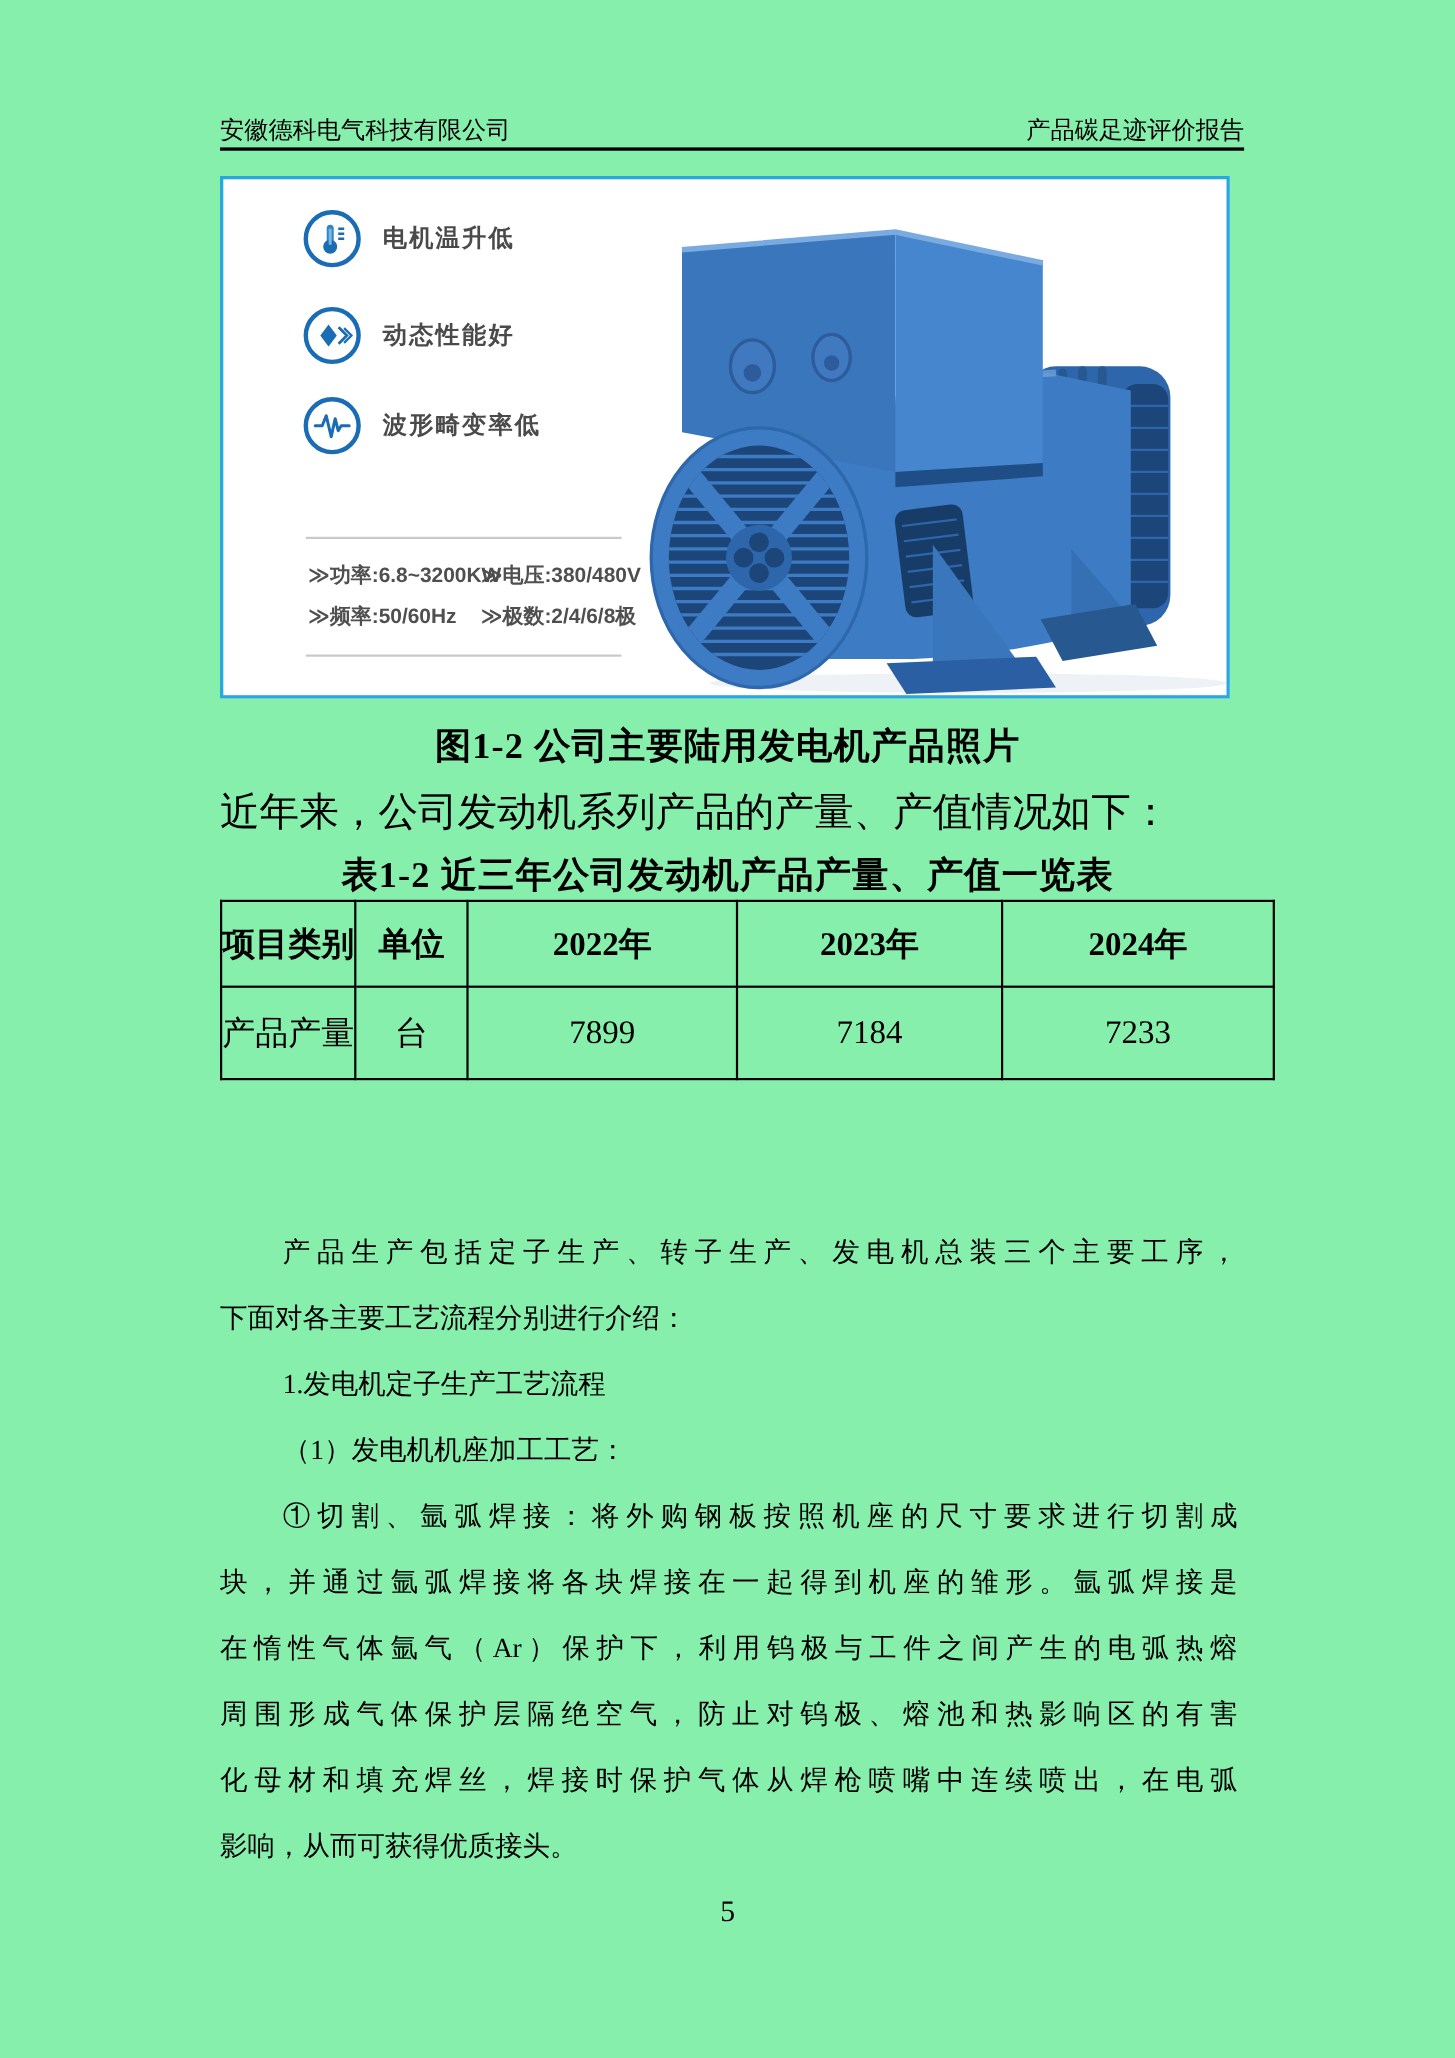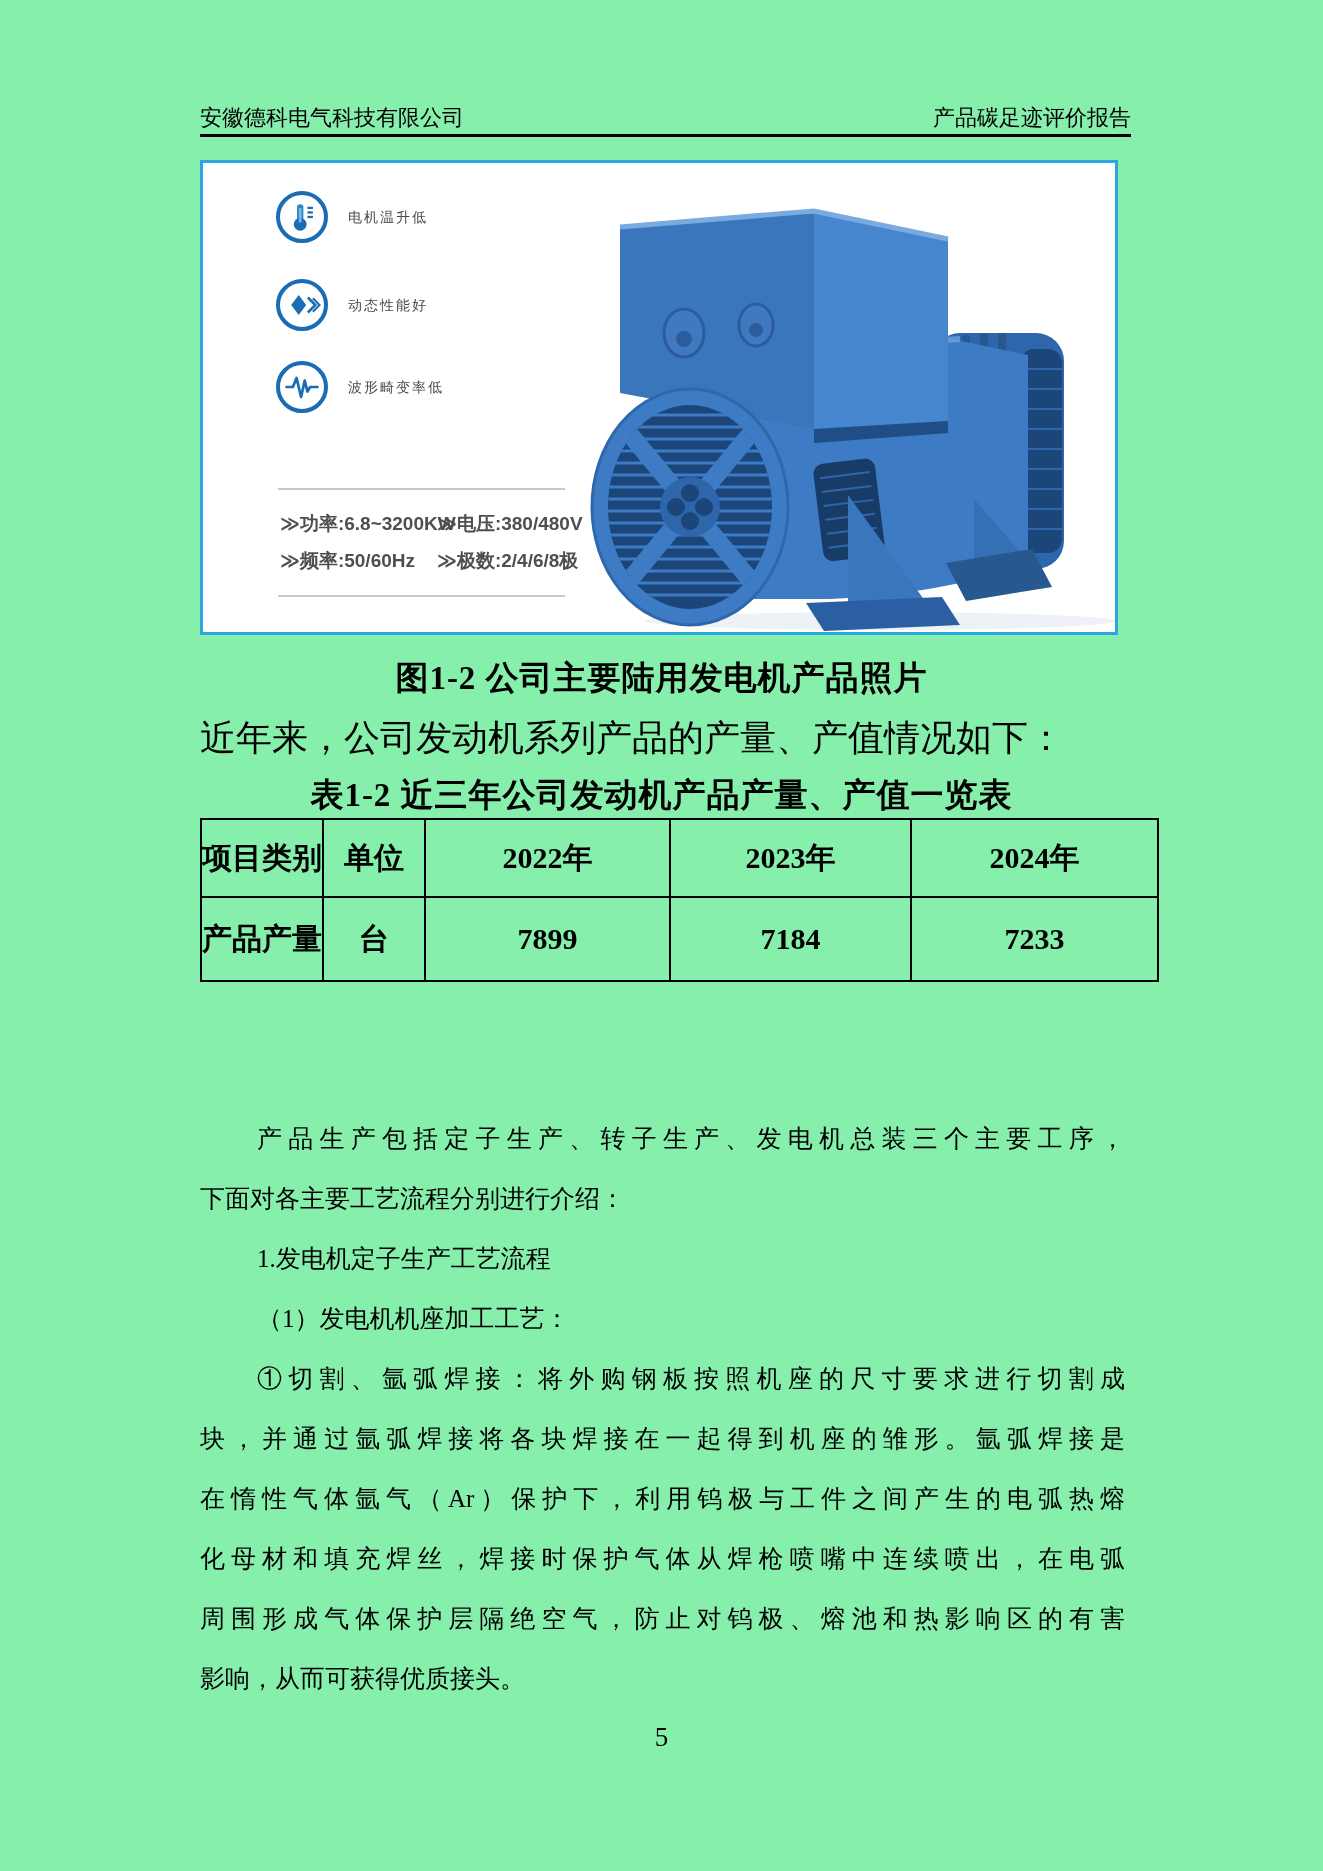--- a/index.html
+++ b/index.html
@@ -17,21 +17,21 @@
     position:absolute;left:200px;top:160px;width:918px;height:475px;
     box-sizing:border-box;border:3px solid #29a8e0;background:#fff;overflow:hidden;
   }
   .feat-circle{
     position:absolute;width:44px;height:44px;border:4px solid #1a6cb5;border-radius:50%;
     display:flex;align-items:center;justify-content:center;background:#fff;
   }
   .feat-label{
     position:absolute;left:145px;height:30px;line-height:30px;
     font-family:"Liberation Sans","DejaVu Sans",sans-serif;
-    font-size:14px;font-weight:normal;color:#4a4a4a;letter-spacing:2px;
+    font-size:22px;font-weight:bold;color:#4a4a4a;letter-spacing:2px;
   }
   .spec-divider{position:absolute;left:75px;width:287px;height:2px;background:#c9c9c9;}
   .spec-item{
     position:absolute;height:24px;line-height:24px;
     font-family:"Liberation Sans","DejaVu Sans",sans-serif;
     font-size:19px;font-weight:600;color:#4f4f4f;
   }
   .gen-svg{position:absolute;left:377px;top:0px;width:538px;height:469px;}
   
   .fig-caption{
@@ -42,21 +42,21 @@
   .tbl-caption{
     position:absolute;left:0;top:773px;width:1323px;text-align:center;
     font-size:33px;font-weight:bold;letter-spacing:1px;
   }
   
   table.prod{
     position:absolute;left:200px;top:818px;border-collapse:collapse;table-layout:fixed;
   }
   table.prod td,table.prod th{
     border:2px solid #000;font-size:30px;text-align:center;vertical-align:middle;
-    padding:0;font-weight:bold;
+    padding:0;font-weight:normal;
   }
   table.prod th{font-weight:bold;}
   table.prod .c0{width:120px;} table.prod .c1{width:100px;}
   table.prod .c2{width:243px;} table.prod .c3{width:239px;} table.prod .c4{width:245px;}
   tr.hrow{height:78px;} tr.drow{height:84px;}
   td.cat{text-align:left;padding-left:8px;}
   th.cat{text-align:left;padding-left:6px;}
   
   .bodyblock{position:absolute;left:200px;top:1109px;width:925px;font-size:25px;line-height:60px;}
   .bline{width:925px;height:60px;overflow:hidden;}
@@ -227,19 +227,19 @@
     </table>
 
   <div class="bodyblock">
     <div class="bline indent full">产品生产包括定子生产、转子生产、发电机总装三个主要工序，</div>
     <div class="bline">下面对各主要工艺流程分别进行介绍：</div>
     <div class="bline indent">1.发电机定子生产工艺流程</div>
     <div class="bline indent">（1）发电机机座加工工艺：</div>
     <div class="bline indent full">①切割、氩弧焊接：将外购钢板按照机座的尺寸要求进行切割成</div>
     <div class="bline full">块，并通过氩弧焊接将各块焊接在一起得到机座的雏形。氩弧焊接是</div>
     <div class="bline full">在惰性气体氩气（Ar）保护下，利用钨极与工件之间产生的电弧热熔</div>
+    <div class="bline full">周围形成气体保护层隔绝空气，防止对钨极、熔池和热影响区的有害</div>
     <div class="bline full">化母材和填充焊丝，焊接时保护气体从焊枪喷嘴中连续喷出，在电弧</div>
-    <div class="bline full">周围形成气体保护层隔绝空气，防止对钨极、熔池和热影响区的有害</div>
     <div class="bline">影响，从而可获得优质接头。</div>
   </div>
 
   <div class="pagenum">5</div>
 </div>
 
 </body></html>

